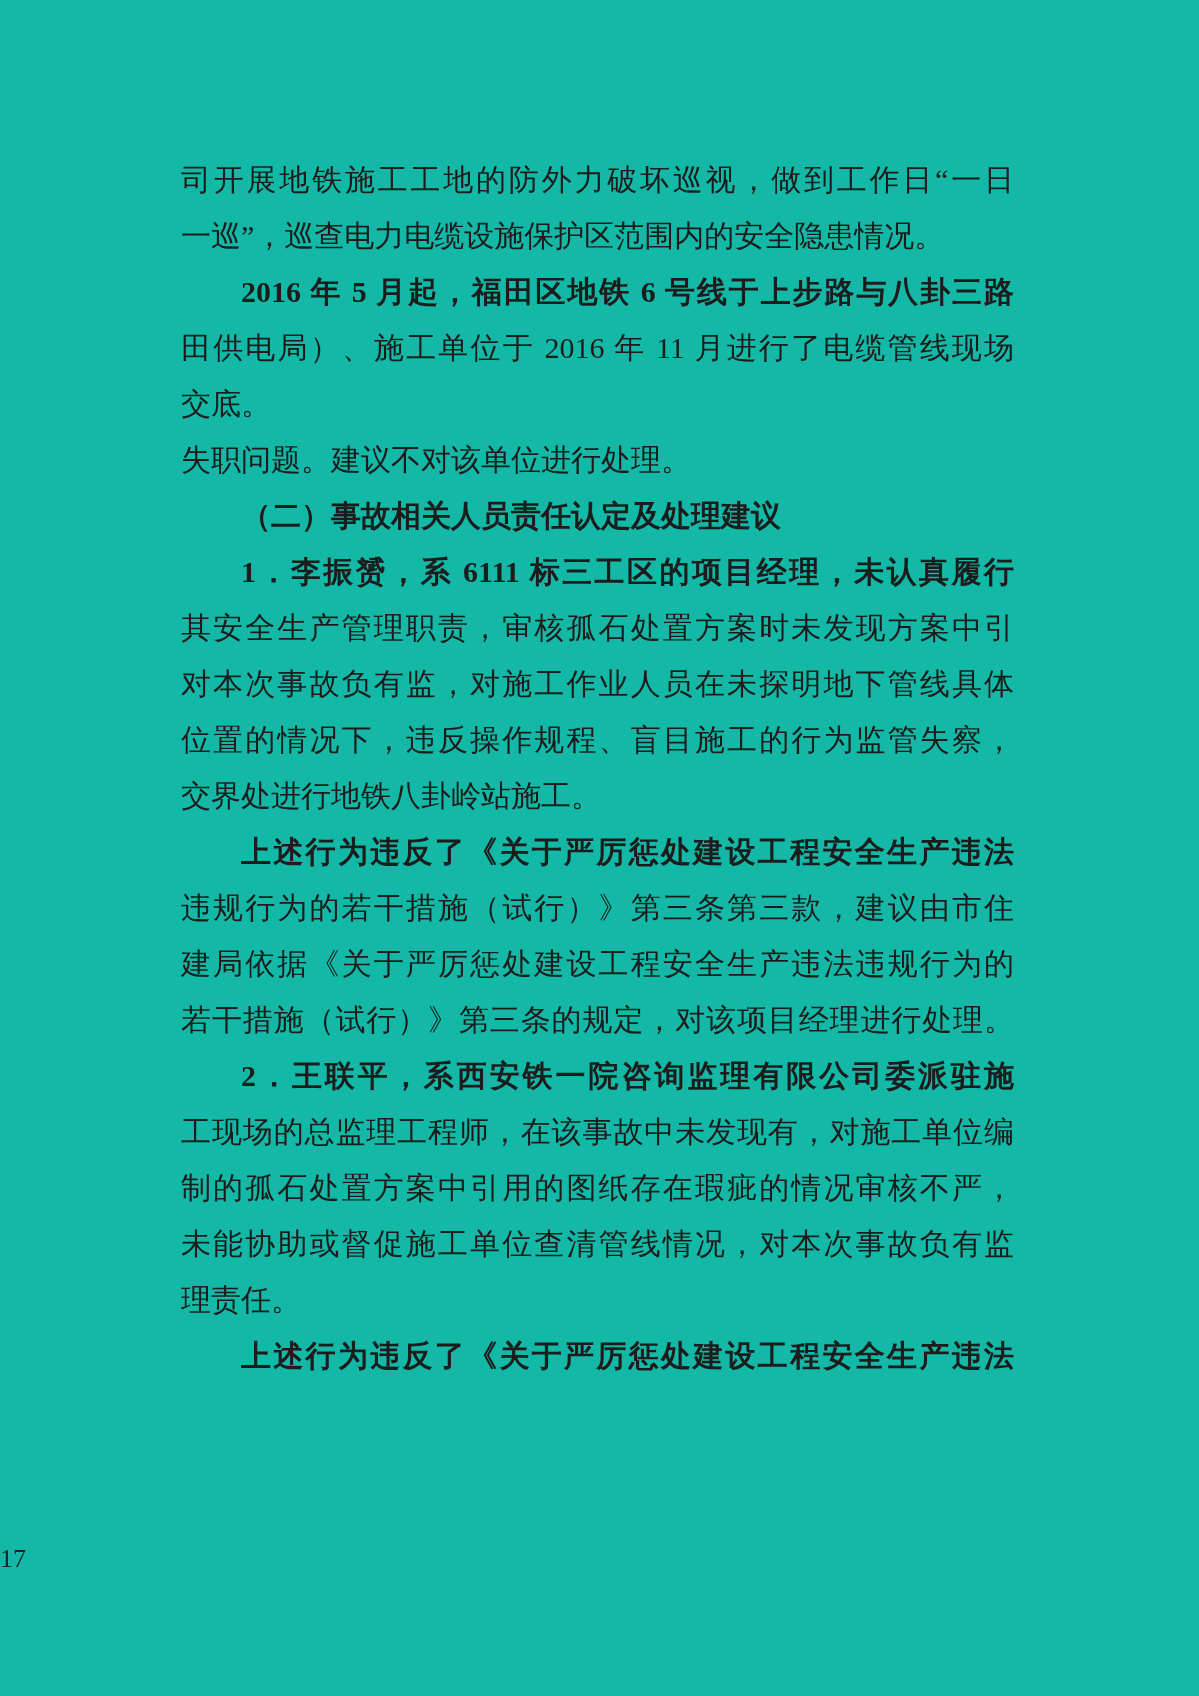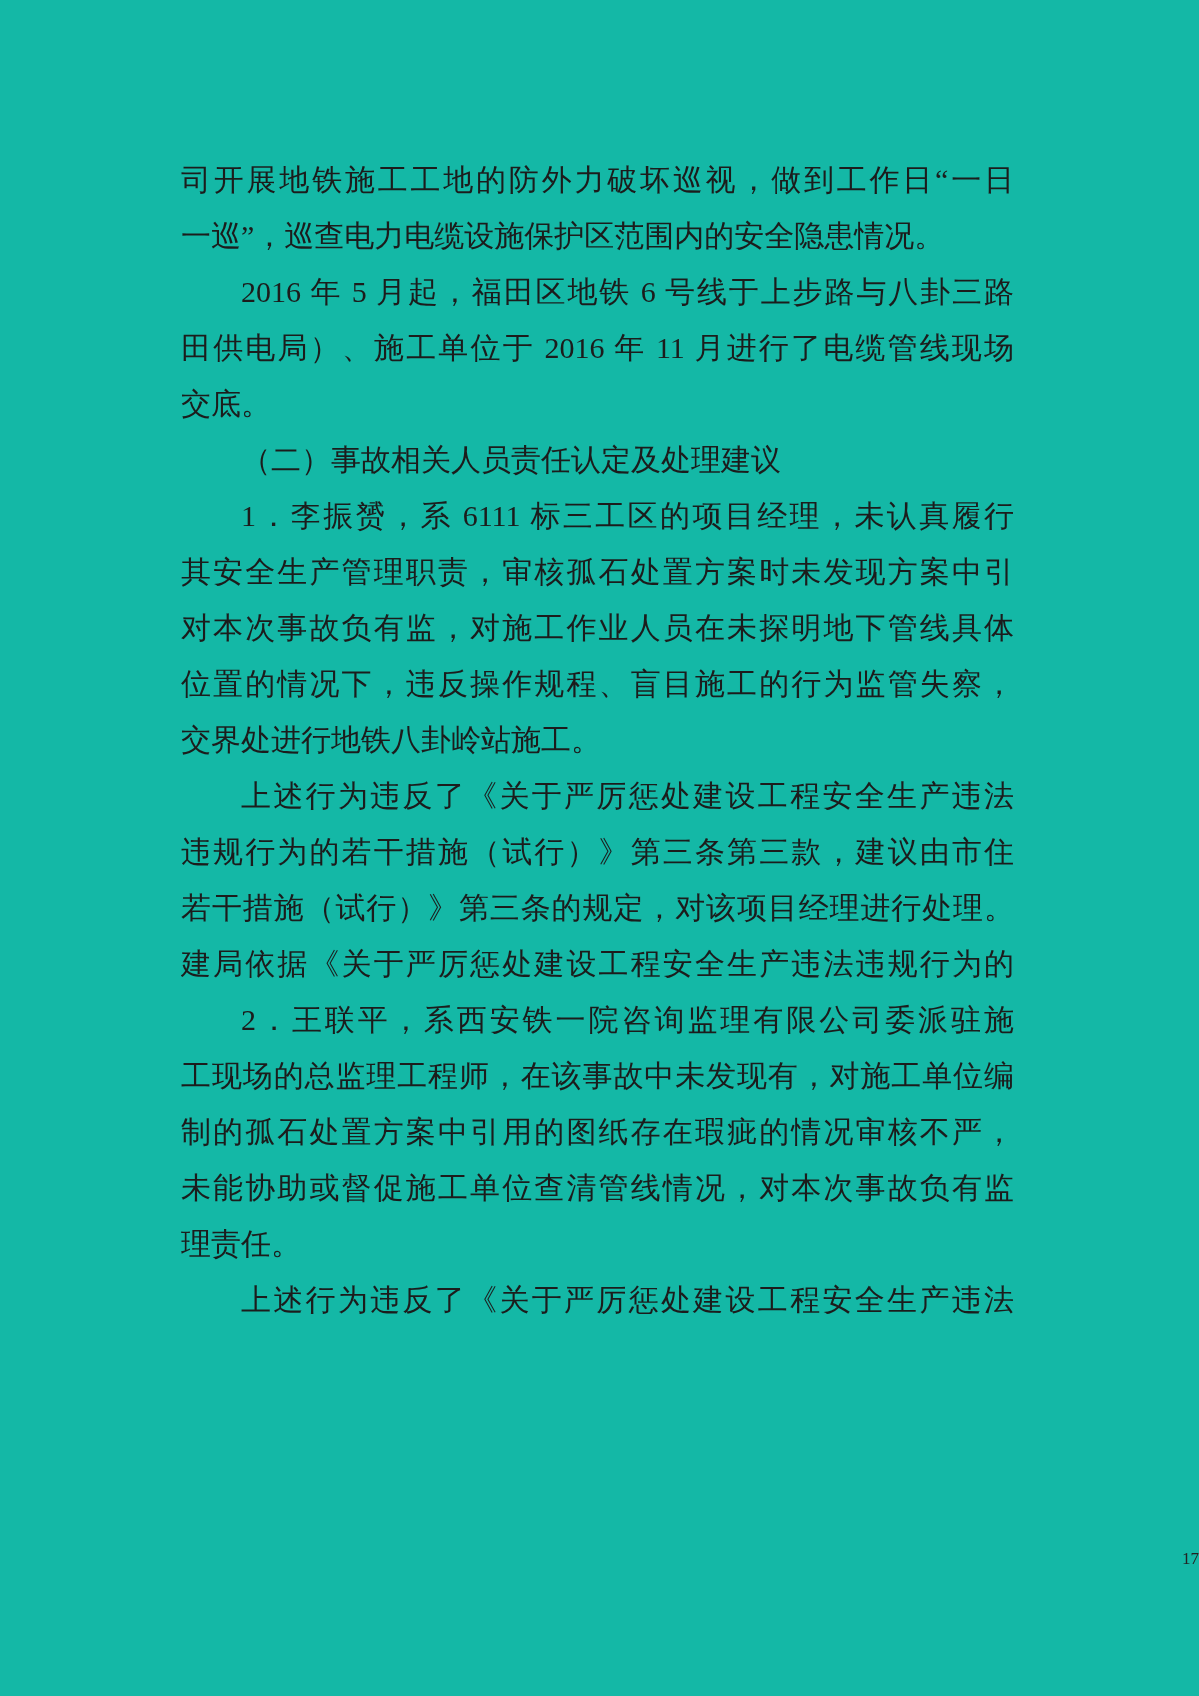--- a/index.html
+++ b/index.html
@@ -35,52 +35,54 @@
     white-space: normal;
     text-align-last: justify;
   }
   
   .line.end {
     white-space: normal;
     text-align-last: left;
   }
   .line.indent {
     text-indent: 2em;
+    font-weight: bold;
   }
   .page-number {
     position: absolute;
     top: 1544px;
     left: 0;
     width: 100%;
-    text-align: right;
-    font-size: 17px;
+    text-align: left;
+    font-size: 26px;
     line-height: 30px;
     color: #222222;
   }
 </style>
 </head>
 <body>
 
 <div class="page">
   <div class="text-block">
       <div class="line fill">司开展地铁施工工地的防外力破坏巡视，做到工作日“一日</div>
       <div class="line end">一巡”，巡查电力电缆设施保护区范围内的安全隐患情况。</div>
       <div class="line indent fill">2016 年 5 月起，福田区地铁 6 号线于上步路与八卦三路</div>
       <div class="line fill">田供电局）、施工单位于 2016 年 11 月进行了电缆管线现场</div>
       <div class="line end">交底。</div>
+      <div class="line end">失职问题。建议不对该单位进行处理。</div>
       <div class="line indent end">（二）事故相关人员责任认定及处理建议</div>
       <div class="line indent fill">1．李振赟，系 6111 标三工区的项目经理，未认真履行</div>
       <div class="line fill">其安全生产管理职责，审核孤石处置方案时未发现方案中引</div>
       <div class="line fill">对本次事故负有监，对施工作业人员在未探明地下管线具体</div>
       <div class="line fill">位置的情况下，违反操作规程、盲目施工的行为监管失察，</div>
       <div class="line end">交界处进行地铁八卦岭站施工。</div>
       <div class="line indent fill">上述行为违反了《关于严厉惩处建设工程安全生产违法</div>
       <div class="line fill">违规行为的若干措施（试行）》第三条第三款，建议由市住</div>
+      <div class="line fill">建局依据《关于严厉惩处建设工程安全生产违法违规行为的</div>
       <div class="line fill">若干措施（试行）》第三条的规定，对该项目经理进行处理。</div>
-      <div class="line fill">建局依据《关于严厉惩处建设工程安全生产违法违规行为的</div>
       <div class="line indent fill">2．王联平，系西安铁一院咨询监理有限公司委派驻施</div>
       <div class="line fill">工现场的总监理工程师，在该事故中未发现有，对施工单位编</div>
       <div class="line fill">制的孤石处置方案中引用的图纸存在瑕疵的情况审核不严，</div>
       <div class="line fill">未能协助或督促施工单位查清管线情况，对本次事故负有监</div>
       <div class="line end">理责任。</div>
       <div class="line indent fill">上述行为违反了《关于严厉惩处建设工程安全生产违法</div>
     </div>
   <div class="page-number">17</div>
 </div>
 

